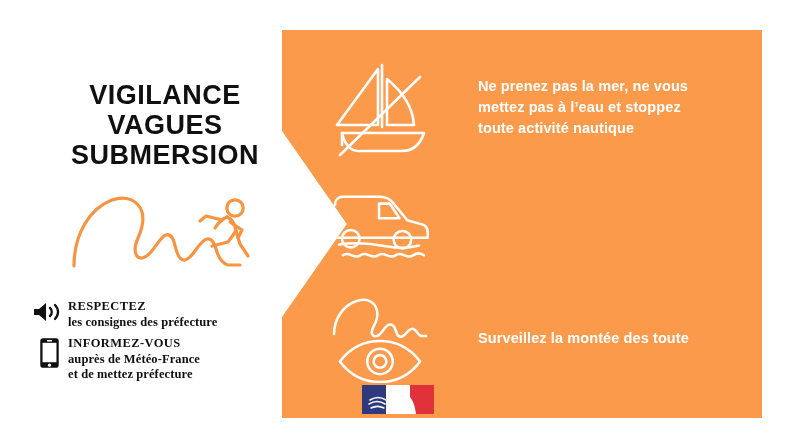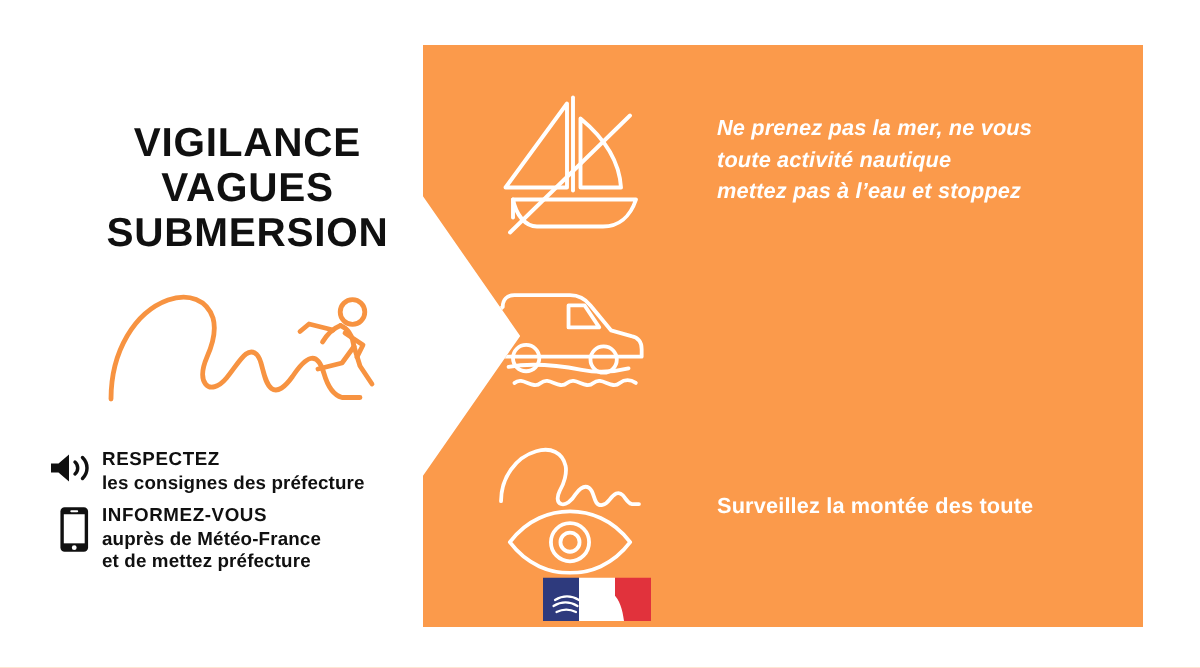--- a/index.html
+++ b/index.html
@@ -46,20 +46,21 @@
     width: 190px;
     height: 86px;
   }
 
   .advice-row {
     position: absolute;
     left: 30px;
     width: 252px;
     display: flex;
     align-items: flex-start;
+    font-family: Liberation Serif, serif;
   }
   #advice-row-0 { top: 299px; }
   #advice-row-1 { top: 336px; }
 
   .advice-icon {
     width: 38px;
     flex: 0 0 38px;
     display: flex;
     align-items: flex-start;
     justify-content: center;
@@ -99,21 +100,21 @@
     );
   }
 
   .instruction-row {
     position: absolute;
     left: 0;
     width: 480px;
     display: flex;
     align-items: center;
   }
-  #instruction-row-0 { top: 18px;  height: 118px; font-style: italic; }
+  #instruction-row-0 { top: 18px;  height: 118px; }
   #instruction-row-1 { top: 148px; height: 100px; }
   #instruction-row-2 { top: 258px; height: 100px; }
 
   .instruction-icon {
     flex: 0 0 196px;
     height: 100%;
     display: flex;
     align-items: center;
     justify-content: center;
   }
@@ -221,22 +222,22 @@
           <path d="M14 76 L96 76 C92 88, 84 94, 74 94 L30 94 C22 94, 16 86, 14 76 Z"></path>
 
           <path d="M14 76 L14 88"></path>
 
           <path d="M12 98 L92 20"></path>
         </g>
       </svg>
     </div>
     <div class="instruction-text">
       <span>Ne prenez pas la mer, ne vous</span>
+      <span>mettez pas à l’eau et stoppez</span>
       <span>toute activité nautique</span>
-      <span>mettez pas à l’eau et stoppez</span>
     </div>
   </div>
 
   <div class="instruction-row" id="instruction-row-1">
     <div class="instruction-icon">
       <svg viewBox="0 0 112 80" width="110" height="78" fill="none" xmlns="http://www.w3.org/2000/svg">
         <g stroke="#ffffff" stroke-width="2.6" stroke-linecap="round" stroke-linejoin="round" fill="none">
 
           <path d="M10 16 C10 11, 13 8, 18 8 L56 8 C62 8, 66 10, 70 15 L84 32 L98 36
                    C103 37, 105 40, 105 45 L105 50 L8 50 L6 30 C5 22, 7 18, 10 16 Z"></path>

